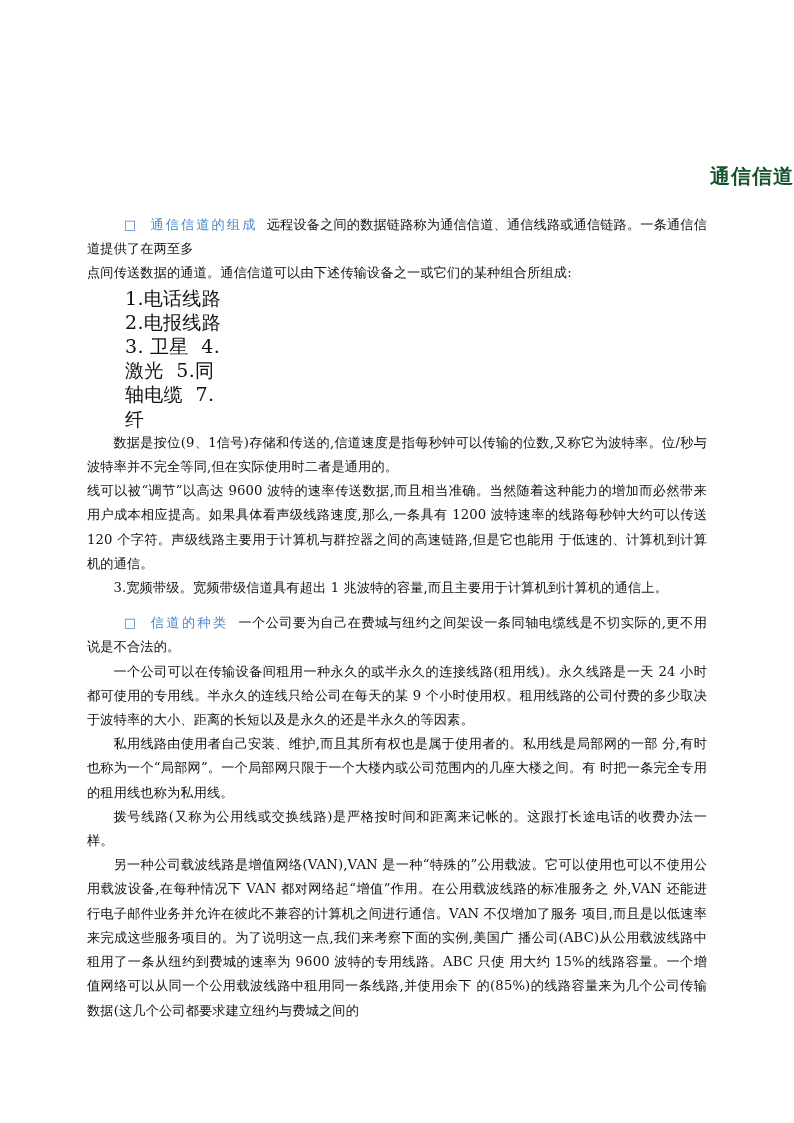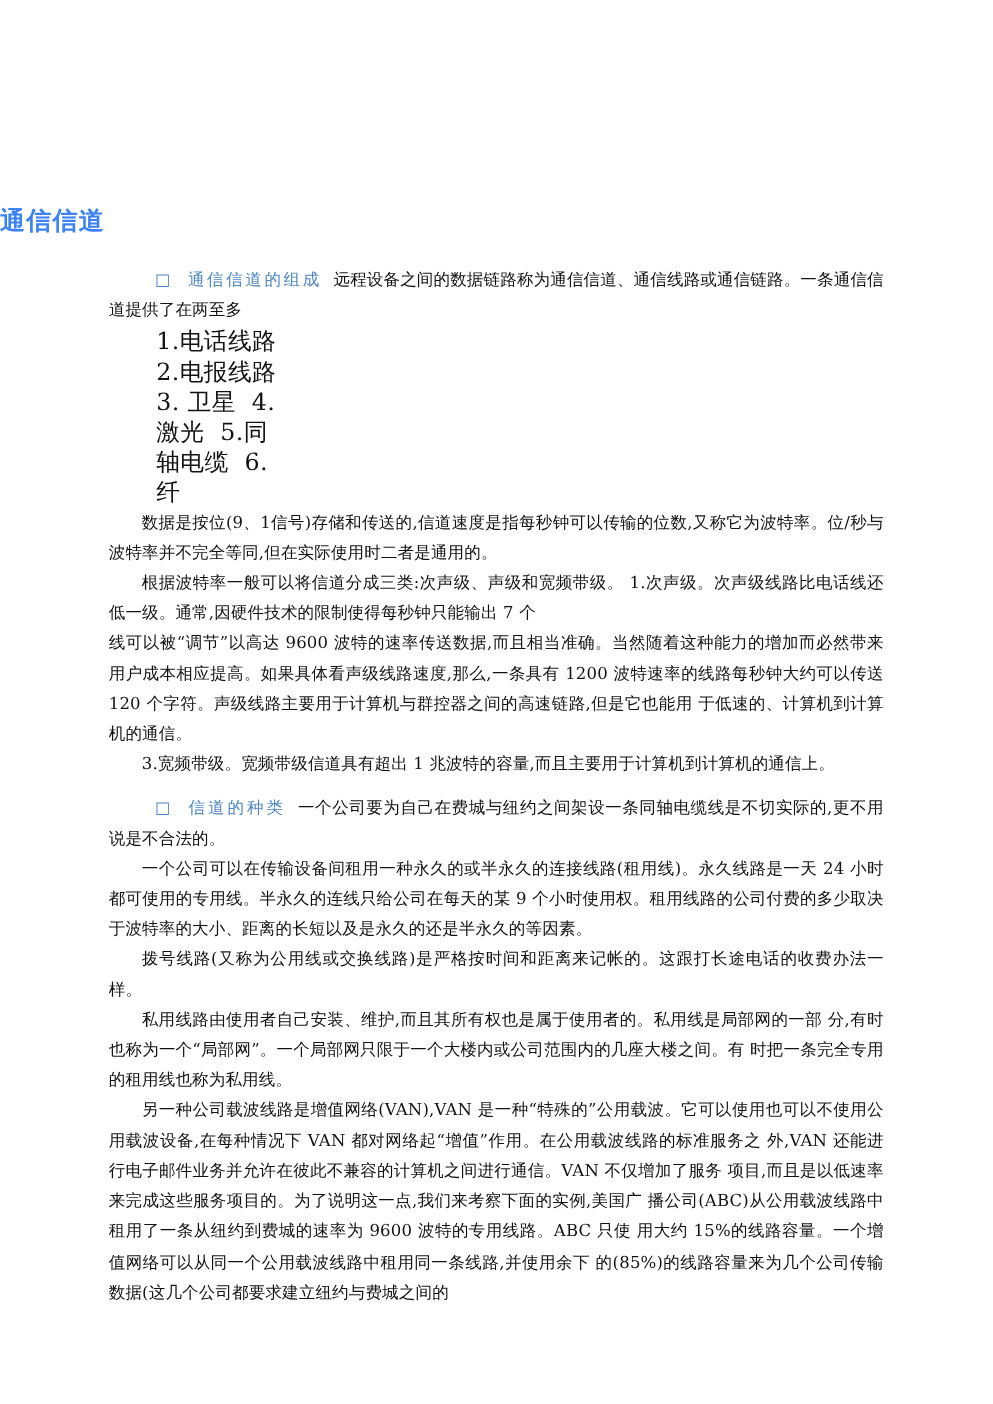--- a/index.html
+++ b/index.html
@@ -20,25 +20,25 @@
     left: 0;
     top: 0;
     width: 794px;
     height: 1123px;
   }
   .doc-title {
     position: absolute;
     left: 0;
     top: 163px;
     width: 794px;
-    text-align: left;
+    text-align: right;
     font-family: "DejaVu Sans", "Liberation Sans", sans-serif;
     font-size: 20px;
     font-weight: bold;
-    color: #3b82f6;
+    color: #14532d;
     letter-spacing: 1px;
     line-height: 26px;
   }
   .body-col {
     position: absolute;
     left: 87px;
     top: 213px;
     width: 620px;
   }
   .para {
@@ -94,51 +94,51 @@
 <div class="page">
 
   <div class="doc-title">通信信道</div>
 
   <div class="body-col">
 
     <div>
 
       <p class="heading-line"><span class="sq-bullet">□</span><span class="sec-head">通信信道的组成</span><span> 远程设备之间的数据链路称为通信信道、通信线路或通信链路。一条通信信道提供了在两至多</span></p>
 
+      <p class="para">点间传送数据的通道。通信信道可以由下述传输设备之一或它们的某种组合所组成:</p>
 
       <div class="list-block">
         <div class="list-line">1.电话线路</div>
         <div class="list-line">2.电报线路</div>
         <div class="list-line">3. 卫星  4.</div>
         <div class="list-line">激光  5.同</div>
-        <div class="list-line">轴电缆  6.</div>
+        <div class="list-line">轴电缆  7.</div>
         <div class="list-line">纤</div>
       </div>
 
       <p class="para indent2">数据是按位(9、1信号)存储和传送的,信道速度是指每秒钟可以传输的位数,又称它为波特率。位/秒与波特率并不完全等同,但在实际使用时二者是通用的。</p>
 
-      <p class="para indent2">根据波特率一般可以将信道分成三类:次声级、声级和宽频带级。 1.次声级。次声级线路比电话线还低一级。通常,因硬件技术的限制使得每秒钟只能输出 7 个</p>
 
 
       <p class="para">线可以被“调节”以高达 9600 波特的速率传送数据,而且相当准确。当然随着这种能力的增加而必然带来用户成本相应提高。如果具体看声级线路速度,那么,一条具有 1200 波特速率的线路每秒钟大约可以传送 120 个字符。声级线路主要用于计算机与群控器之间的高速链路,但是它也能用 于低速的、计算机到计算机的通信。</p>
 
       <p class="para indent2">3.宽频带级。宽频带级信道具有超出 1 兆波特的容量,而且主要用于计算机到计算机的通信上。</p>
     </div>
 
     <div class="spacer-sm"></div>
 
     <div>
 
       <p class="heading-line"><span class="sq-bullet">□</span><span class="sec-head">信道的种类</span><span> 一个公司要为自己在费城与纽约之间架设一条同轴电缆线是不切实际的,更不用说是不合法的。</span></p>
 
 
       <p class="para indent2">一个公司可以在传输设备间租用一种永久的或半永久的连接线路(租用线)。永久线路是一天 24 小时都可使用的专用线。半永久的连线只给公司在每天的某 9 个小时使用权。租用线路的公司付费的多少取决于波特率的大小、距离的长短以及是永久的还是半永久的等因素。</p>
 
+      <p class="para indent2">私用线路由使用者自己安装、维护,而且其所有权也是属于使用者的。私用线是局部网的一部 分,有时也称为一个“局部网”。一个局部网只限于一个大楼内或公司范围内的几座大楼之间。有 时把一条完全专用的租用线也称为私用线。</p>
+
       <p class="para indent2">拨号线路(又称为公用线或交换线路)是严格按时间和距离来记帐的。这跟打长途电话的收费办法一样。</p>
-
-      <p class="para indent2">私用线路由使用者自己安装、维护,而且其所有权也是属于使用者的。私用线是局部网的一部 分,有时也称为一个“局部网”。一个局部网只限于一个大楼内或公司范围内的几座大楼之间。有 时把一条完全专用的租用线也称为私用线。</p>
 
       <p class="para indent2">另一种公司载波线路是增值网络(VAN),VAN 是一种“特殊的”公用载波。它可以使用也可以不使用公用载波设备,在每种情况下 VAN 都对网络起“增值”作用。在公用载波线路的标准服务之 外,VAN 还能进行电子邮件业务并允许在彼此不兼容的计算机之间进行通信。VAN 不仅增加了服务 项目,而且是以低速率来完成这些服务项目的。为了说明这一点,我们来考察下面的实例,美国广 播公司(ABC)从公用载波线路中租用了一条从纽约到费城的速率为 9600 波特的专用线路。ABC 只使 用大约 15%的线路容量。一个增值网络可以从同一个公用载波线路中租用同一条线路,并使用余下 的(85%)的线路容量来为几个公司传输数据(这几个公司都要求建立纽约与费城之间的</p>
 
     </div>
 
   </div>
 </div>
 
 </body></html>

